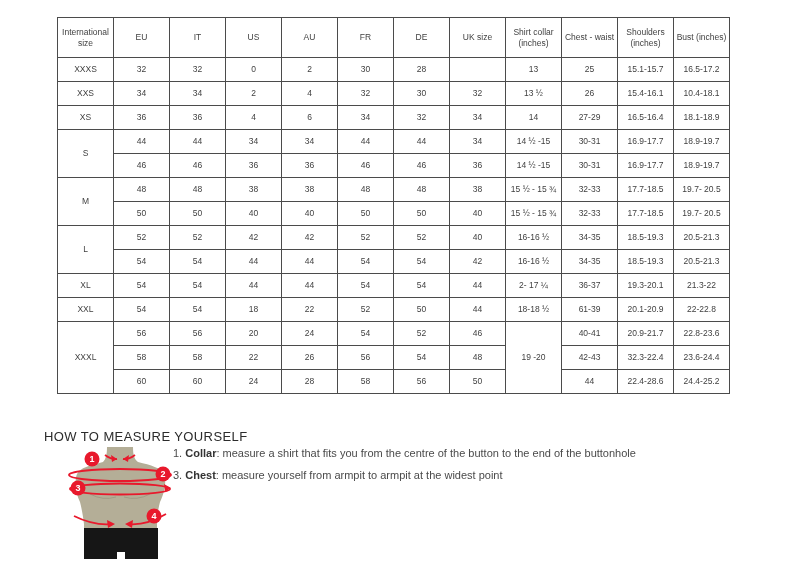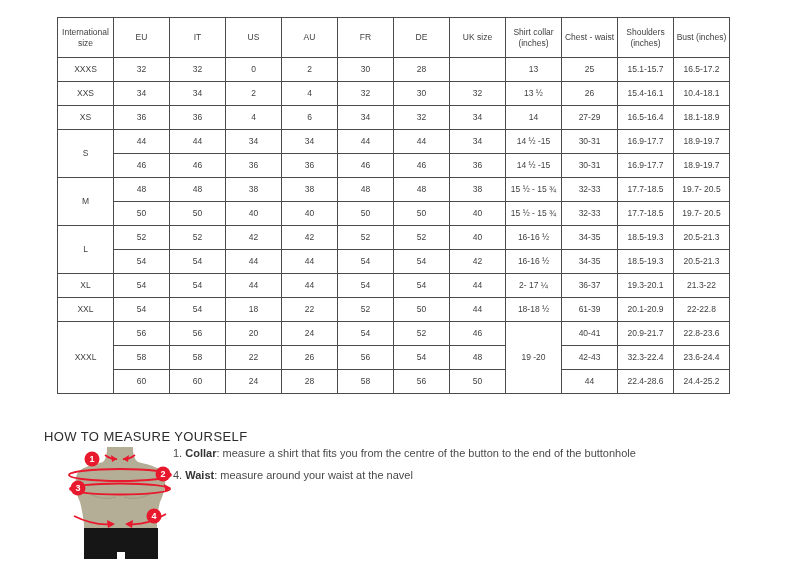--- a/index.html
+++ b/index.html
@@ -311,16 +311,16 @@
       </g>
       <g>
         <circle cx="96" cy="72" r="7.5" fill="#e8192c"></circle>
         <text x="96" y="75" text-anchor="middle" font-size="9" font-weight="bold" fill="#ffffff" font-family="Liberation Sans, sans-serif">4</text>
       </g>
     </svg>
   </div>
 
   <ul class="steps">
       <li><span>1. </span><b>Collar</b><span>: measure a shirt that fits you from the centre of the button to the end of the buttonhole</span></li>
-      <li><span>4. </span><b>Waist</b><span>: measure around your waist at the navel</span></li>
+      <li><span>3. </span><b>Chest</b><span>: measure yourself from armpit to armpit at the widest point</span></li>
     </ul>
 
 </div>
 
 </body></html>

